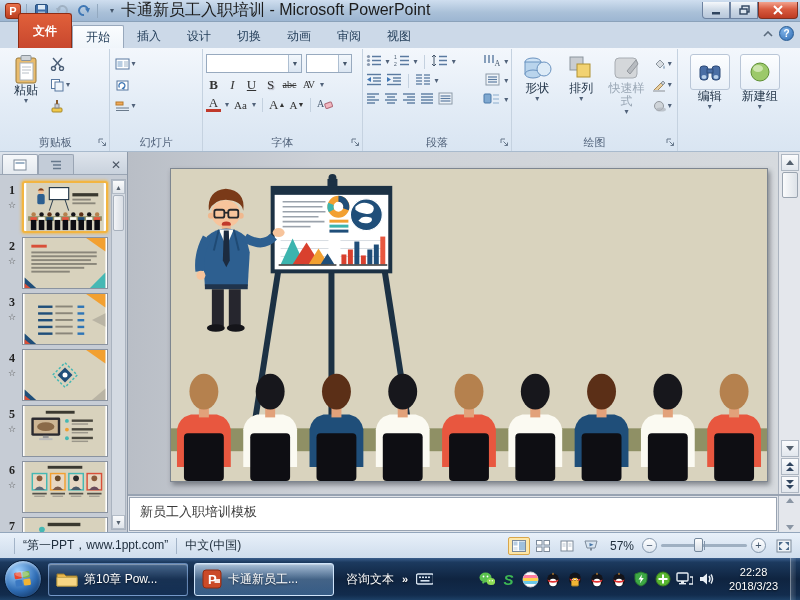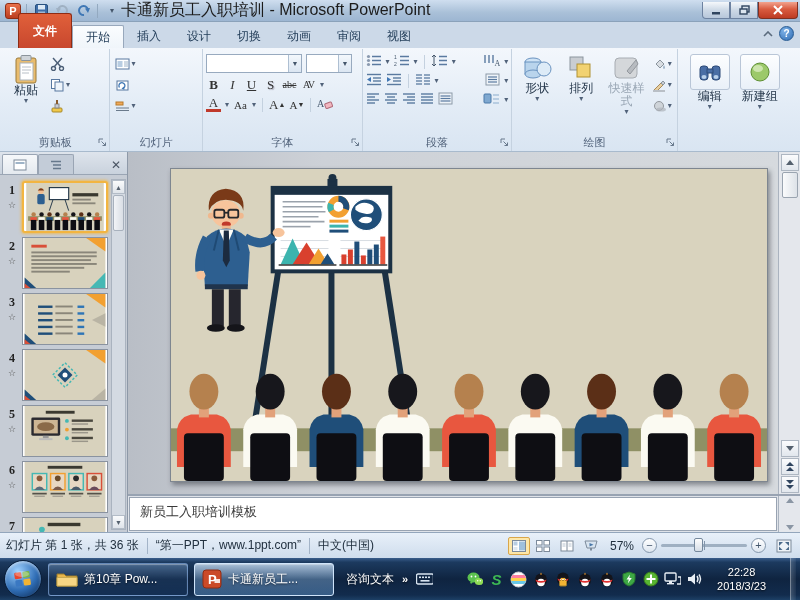--- a/index.html
+++ b/index.html
@@ -103,21 +103,21 @@
 
   
   .taskbar{height:42px;background:linear-gradient(180deg,#3a5e8c 0%,#1c3a5f 10%,#0f2440 50%,#122c4d 88%,#1d4066 100%);display:flex;align-items:center;padding:0 4px;gap:6px}
   .startorb{width:38px;height:38px;border-radius:50%;background:radial-gradient(circle at 35% 28%,#9ed1ff,#2f6db5 55%,#113360 90%);border:1px solid #0a1f3a;display:flex;align-items:center;justify-content:center;box-shadow:inset 0 2px 3px rgba(255,255,255,.5)}
   .taskitem{width:140px;height:33px;border-radius:3px;border:1px solid rgba(160,200,255,.55);background:linear-gradient(rgba(140,175,215,.40),rgba(50,90,140,.25) 50%,rgba(25,55,95,.35));display:flex;align-items:center;gap:6px;padding:0 7px;color:#fff;overflow:hidden;box-shadow:inset 0 1px 1px rgba(255,255,255,.35)}
   .taskitem.active{background:linear-gradient(rgba(215,235,255,.75),rgba(130,175,220,.45) 50%,rgba(90,140,190,.5));border-color:#cfe4fa}
   .taskitem .tlabel{white-space:nowrap;overflow:hidden;font-size:12px;text-shadow:0 1px 2px rgba(0,0,0,.6)}
   .tb-toolbar{color:#fff;font-size:12px;display:flex;align-items:center;gap:8px;margin-left:6px;text-shadow:0 1px 2px rgba(0,0,0,.6)}
   .tray{display:flex;align-items:center;gap:5px;margin-left:auto}
   .trayicon{width:17px;height:17px;display:flex;align-items:center;justify-content:center}
-  .clock{color:#fff;text-align:center;font-size:11px;line-height:14px;margin:0 18px 0 8px;text-shadow:0 1px 2px rgba(0,0,0,.7)}
+  .clock{color:#fff;text-align:center;font-size:11px;line-height:14px;margin:0 6px 0 8px;text-shadow:0 1px 2px rgba(0,0,0,.7)}
   .showdesk{width:6px;height:42px;background:linear-gradient(90deg,rgba(255,255,255,.18),rgba(255,255,255,.05));border-left:1px solid rgba(255,255,255,.4)}
   .chev{color:#fff;font-size:11px;font-weight:bold}
 </style>
 </head>
 <body>
 
 <div class="window">
 
   <div class="titlebar">
     <div class="qat">
@@ -973,21 +973,20 @@
             </svg>
           <svg width="8" height="5">
               <polygon points="0,0 8,0 4,5" fill="#8a96a4"></polygon>
             </svg>
         </div>
       </div>
     </div>
   </div>
 
   <div class="statusbar">
-    <span class="sb-item">幻灯片 第 1 张，共 36 张</span>
     <span class="sb-sep"></span>
     <span class="sb-item">“第一PPT，www.1ppt.com”</span>
     <span class="sb-sep"></span>
     <span class="sb-item">中文(中国)</span>
     <div class="viewbtns">
       <div class="vwbtn active">
           <svg width="14" height="12">
             <rect x="0.5" y="0.5" width="13" height="11" fill="#fff" stroke="#7c8a9a"></rect>
             <rect x="1.5" y="1.5" width="4" height="4" fill="#b8cde2"></rect>
             <rect x="1.5" y="7" width="4" height="3.5" fill="#dfe8f0"></rect>

